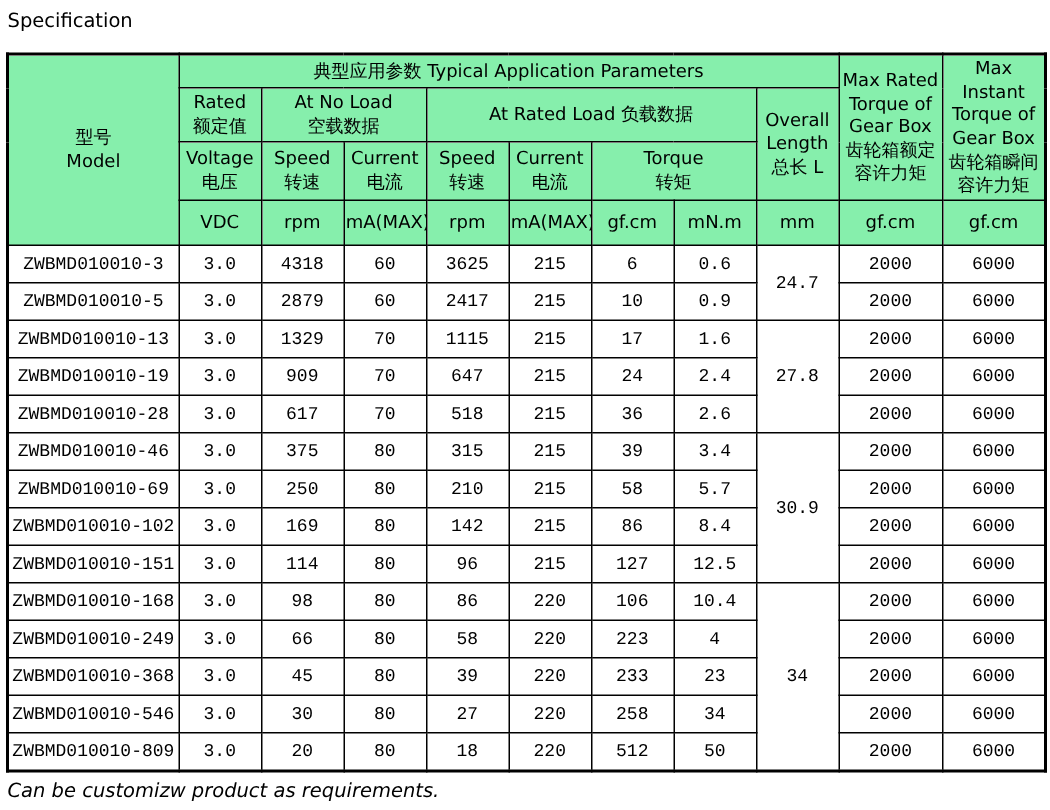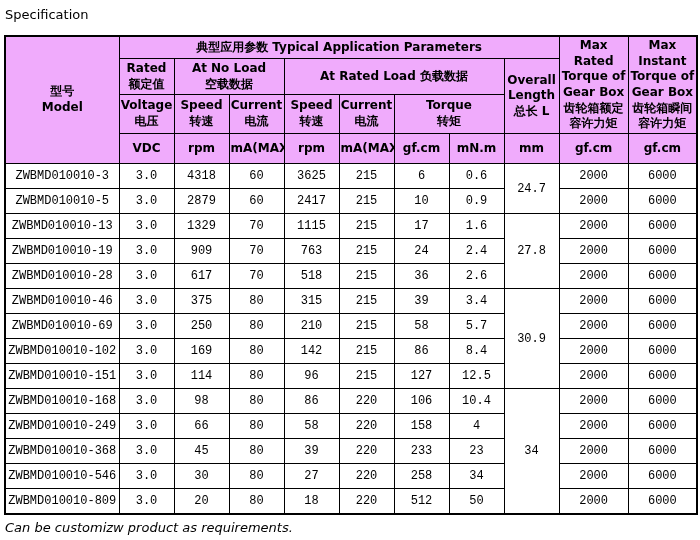--- a/index.html
+++ b/index.html
@@ -27,23 +27,23 @@
   }
   table.spec th,
   table.spec td {
     border: 1px solid #000000;
     text-align: center;
     vertical-align: middle;
     padding: 0 1px;
     overflow: hidden;
   }
   table.spec thead th {
-    background: #f0abfc;
+    background: #86efac;
     font-family: "DejaVu Sans", "Liberation Sans", sans-serif;
-    font-weight: bold;
+    font-weight: normal;
     font-size: 12px;
     line-height: 1.3;
     white-space: pre-line;
   }
   tr.hr1 th { height: 21px; }
   tr.hr2 th { height: 35px; }
   tr.hr3 th { height: 38px; margin-top: 44px; }
   tr.hr4 th { height: 29px; margin-left: 31px; }
   table.spec tbody td {
     background: #ffffff;
@@ -169,21 +169,21 @@
           <td>1.6</td>
           <td rowspan="3">27.8</td>
           <td>2000</td>
           <td>6000</td>
         </tr>
         <tr>
           <td>ZWBMD010010-19</td>
           <td>3.0</td>
           <td>909</td>
           <td>70</td>
-          <td>763</td>
+          <td>647</td>
           <td>215</td>
           <td>24</td>
           <td>2.4</td>
           <td>2000</td>
           <td>6000</td>
         </tr>
         <tr>
           <td>ZWBMD010010-28</td>
           <td>3.0</td>
           <td>617</td>
@@ -257,21 +257,21 @@
           <td>2000</td>
           <td>6000</td>
         </tr>
         <tr>
           <td>ZWBMD010010-249</td>
           <td>3.0</td>
           <td>66</td>
           <td>80</td>
           <td>58</td>
           <td>220</td>
-          <td>158</td>
+          <td>223</td>
           <td>4</td>
           <td>2000</td>
           <td>6000</td>
         </tr>
         <tr>
           <td>ZWBMD010010-368</td>
           <td>3.0</td>
           <td>45</td>
           <td>80</td>
           <td>39</td>

